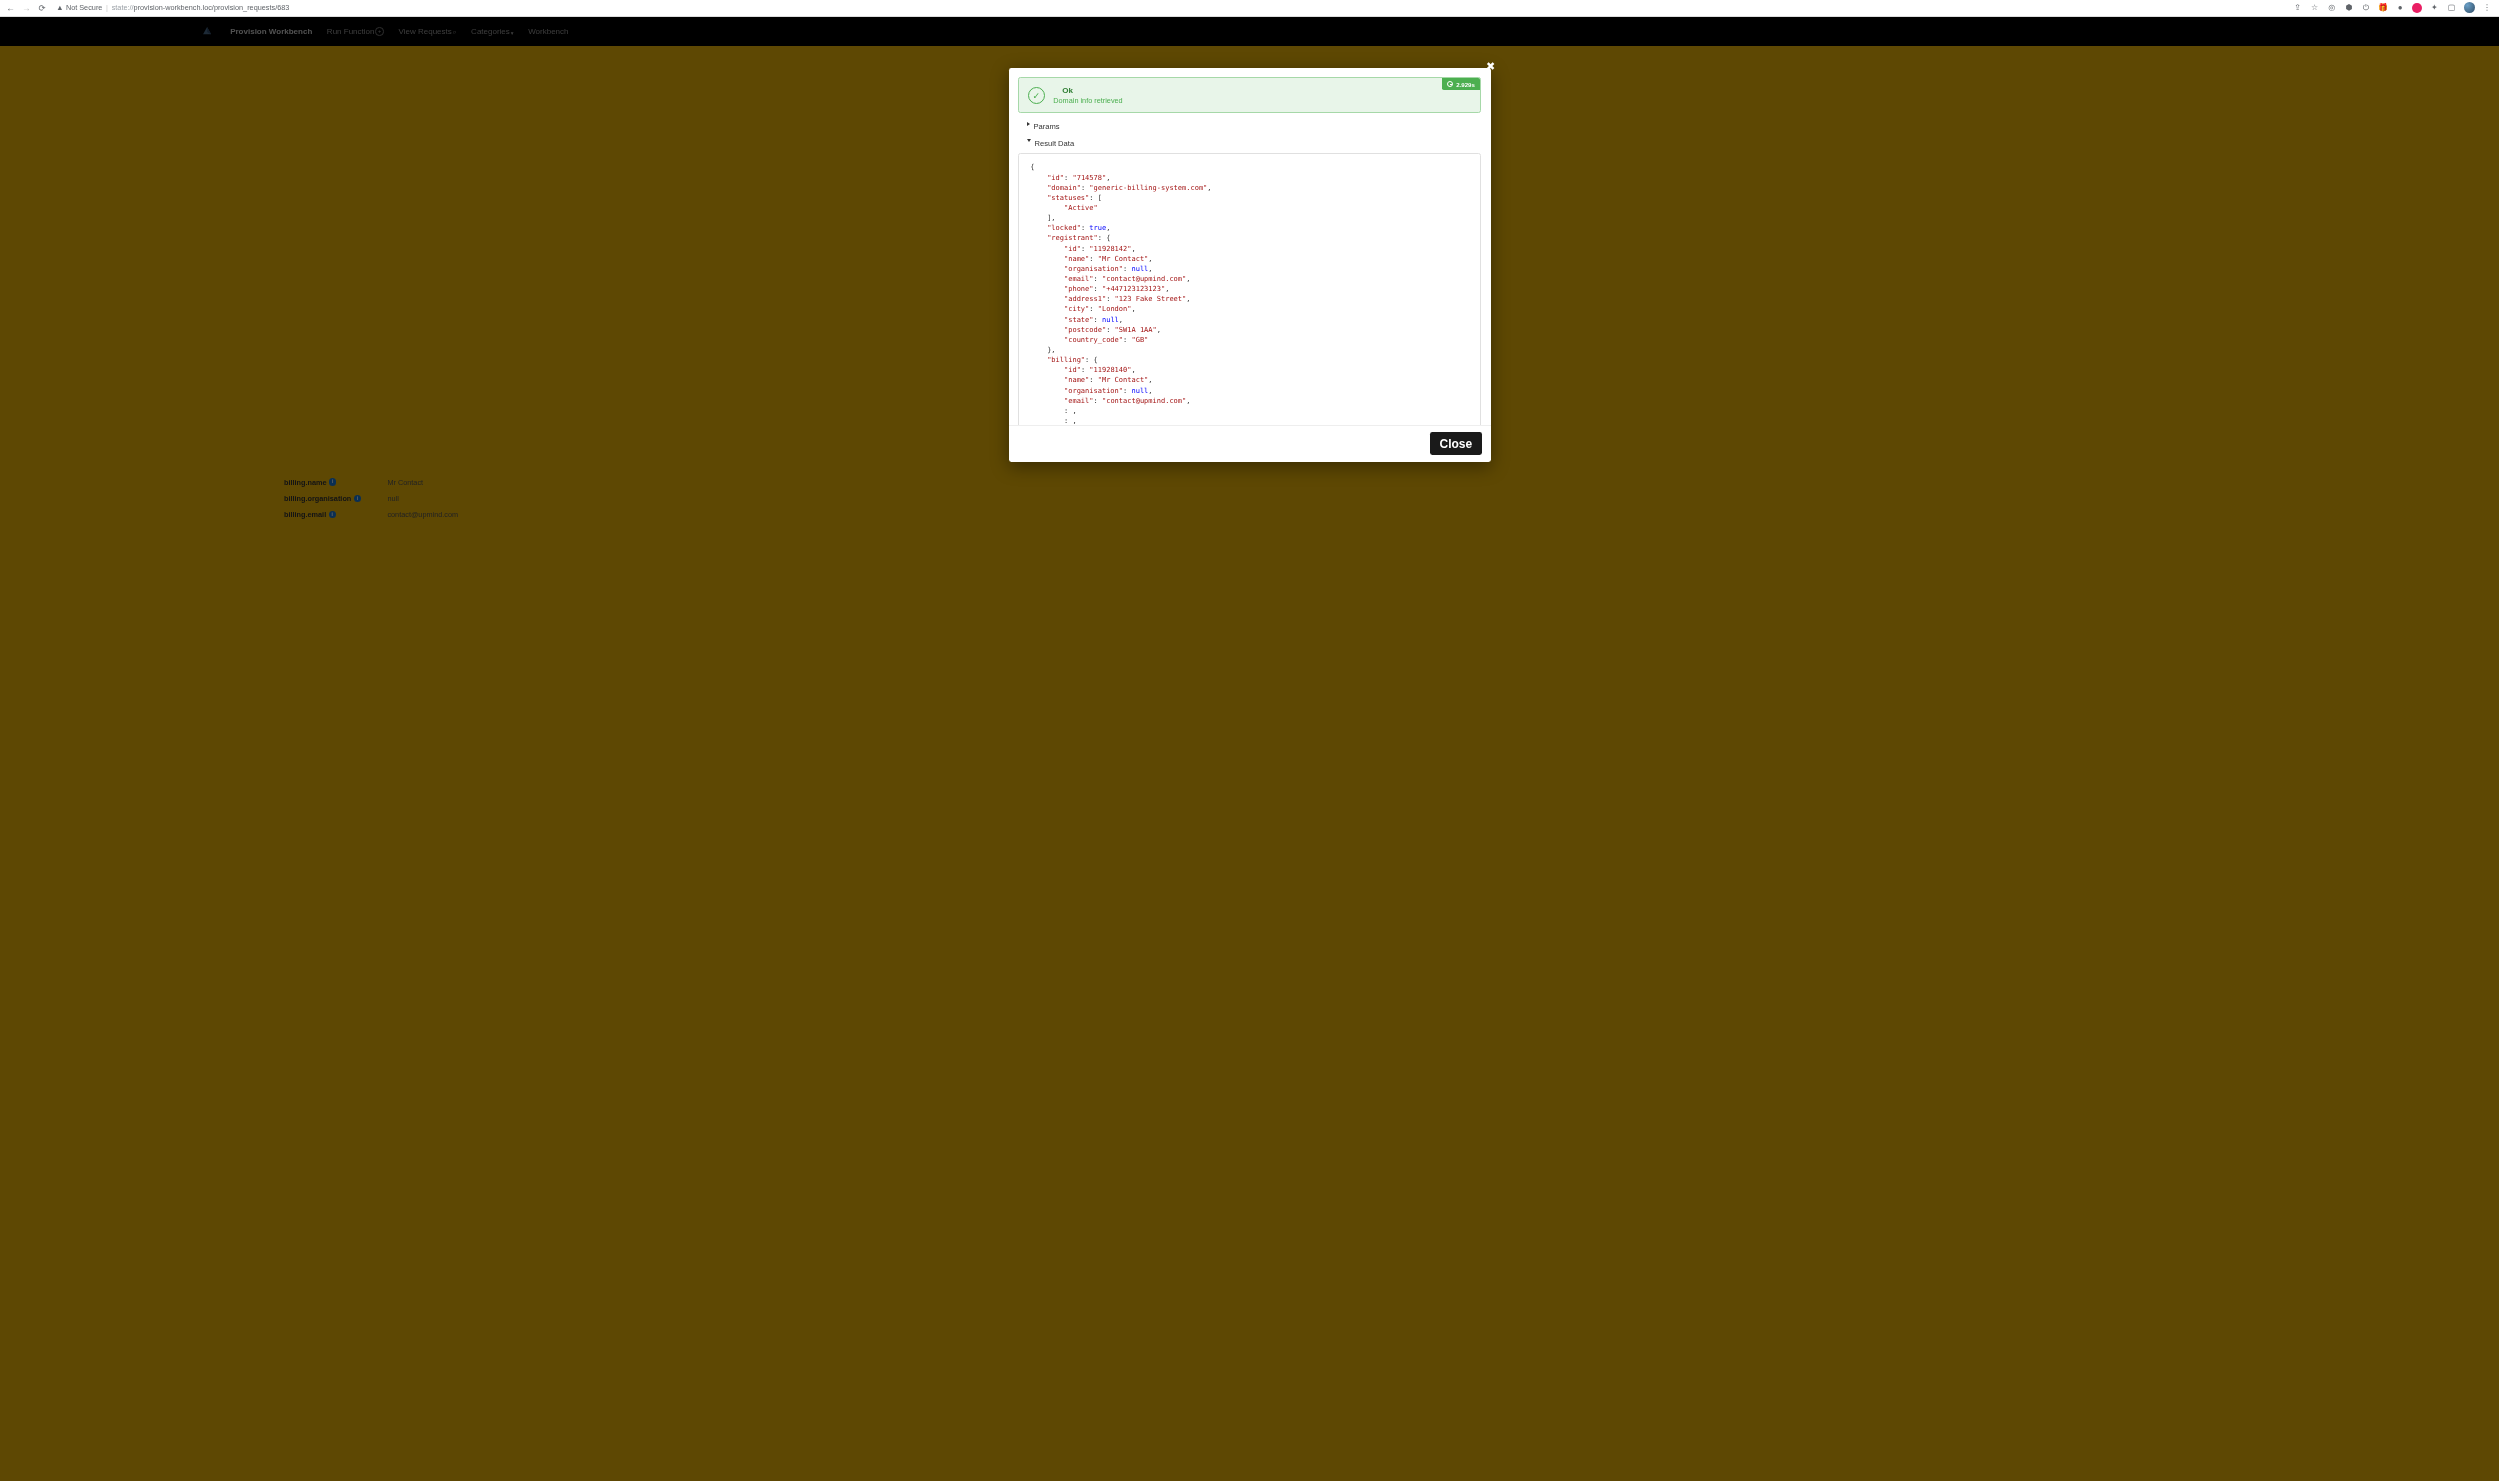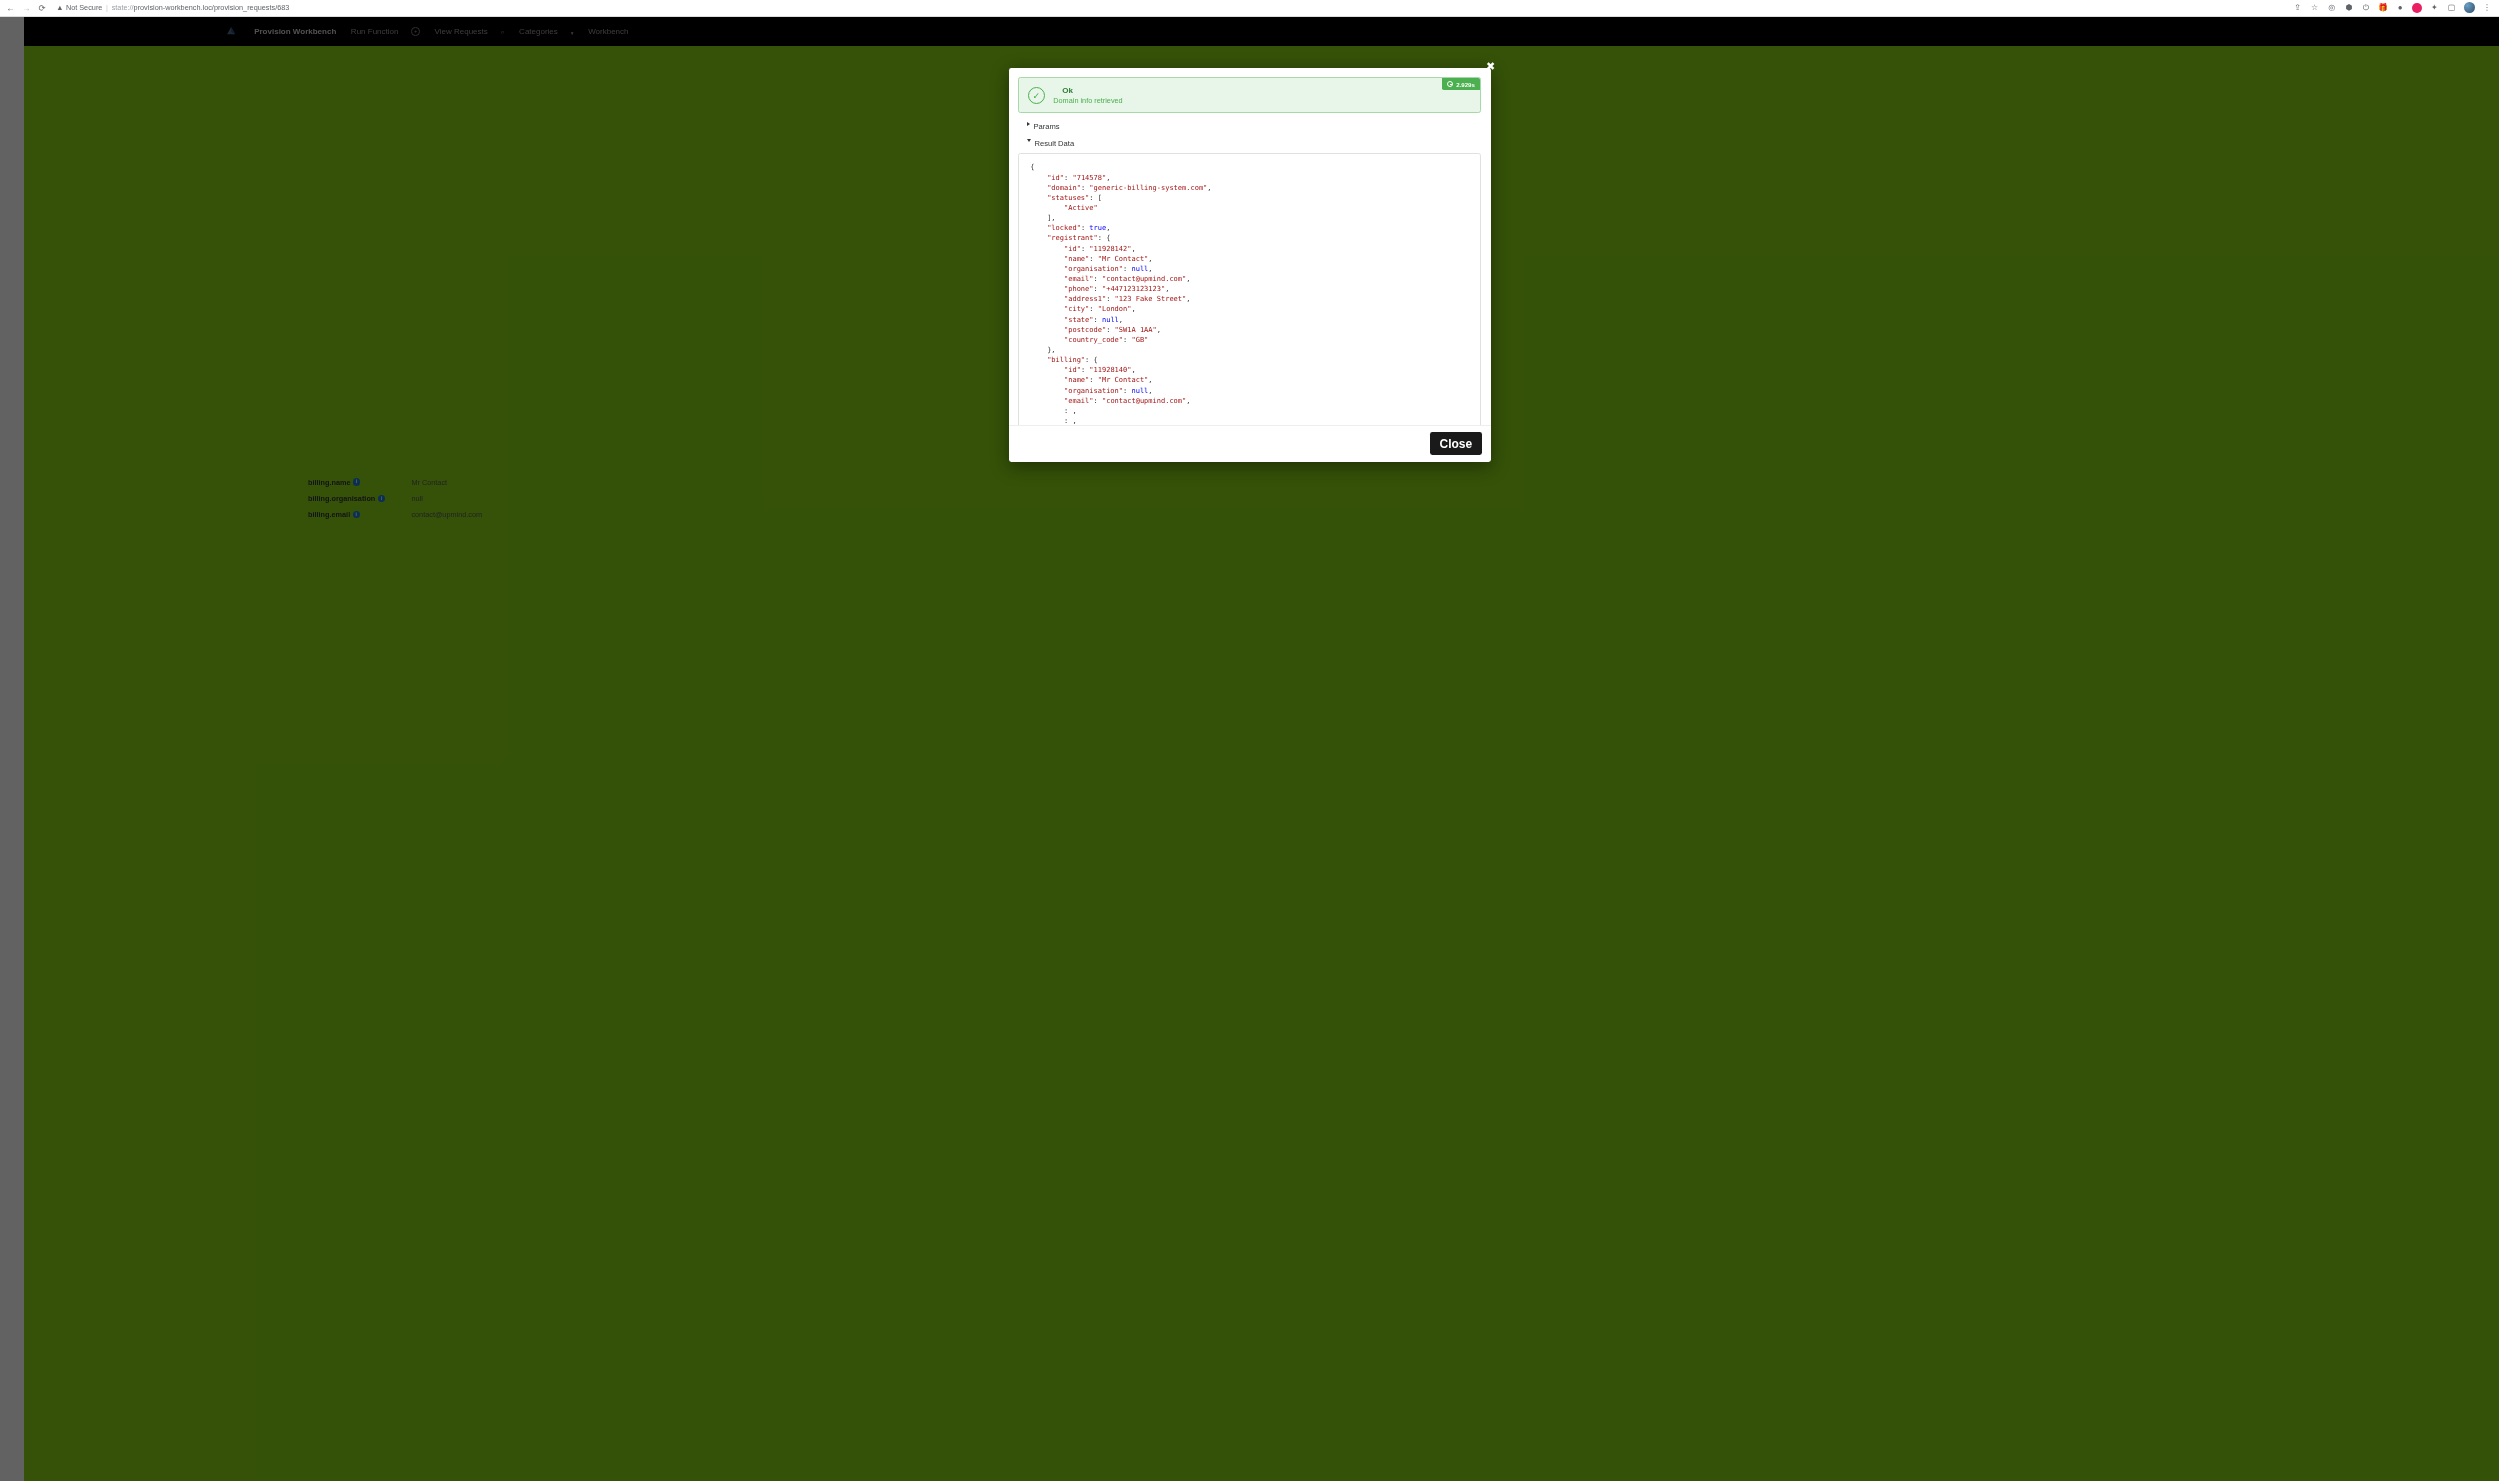--- a/index.html
+++ b/index.html
@@ -25,25 +25,25 @@
   .ic-avatar { width:11px; height:11px; border-radius:50%; background: radial-gradient(circle at 30% 30%, #6aa0c8, #2e4a62); }
   .ic-dots { letter-spacing:-0.6px; }
 
   
   .app-header {
     height:29px; background:#000; display:flex; align-items:center; gap:14.6px;
     padding:0 201px; color:#aaa; font-size:8px;
   }
   .app-logo { width:12.2px; height:12.2px; margin-right:2.4px; }
   .app-header .brand { color:#ccc; font-weight:600; }
-  .app-header .item { display:flex; align-items:flex-end; gap:13px; color:#999; }
+  .app-header .item { display:flex; align-items:flex-end; gap:1px; color:#999; }
   .app-header .circ { width:8.5px; height:8.5px; border:0.6px solid #777; border-radius:50%; display:inline-flex; align-items:center; justify-content:center; font-size:5.5px; }
 
   
-  .page-bg { position:absolute; top:16.5px; left:0; right:0; bottom:0; background:#84cc16;margin-left:24px; }
+  .page-bg { position:absolute; top:16.5px; left:0; right:0; bottom:0; background:#eab308; }
 
   
   .overlay {
     position:absolute; top:16.5px; left:0; right:0; bottom:0;
     background:rgba(0,0,0,0.6); display:flex; align-items:flex-start; justify-content:center;
     padding-top:51px;
   }
   .modal {
     width:482px; background:#fff; border-radius:2.4px; position:relative;
     box-shadow:0 4.9px 18.3px rgba(0,0,0,0.4);

